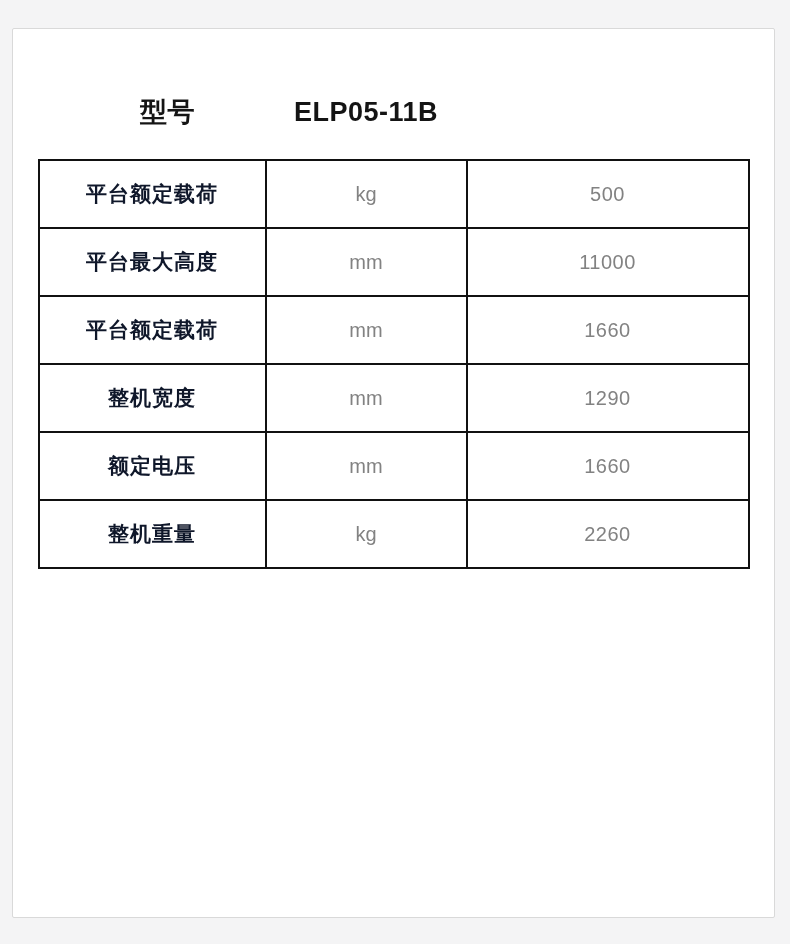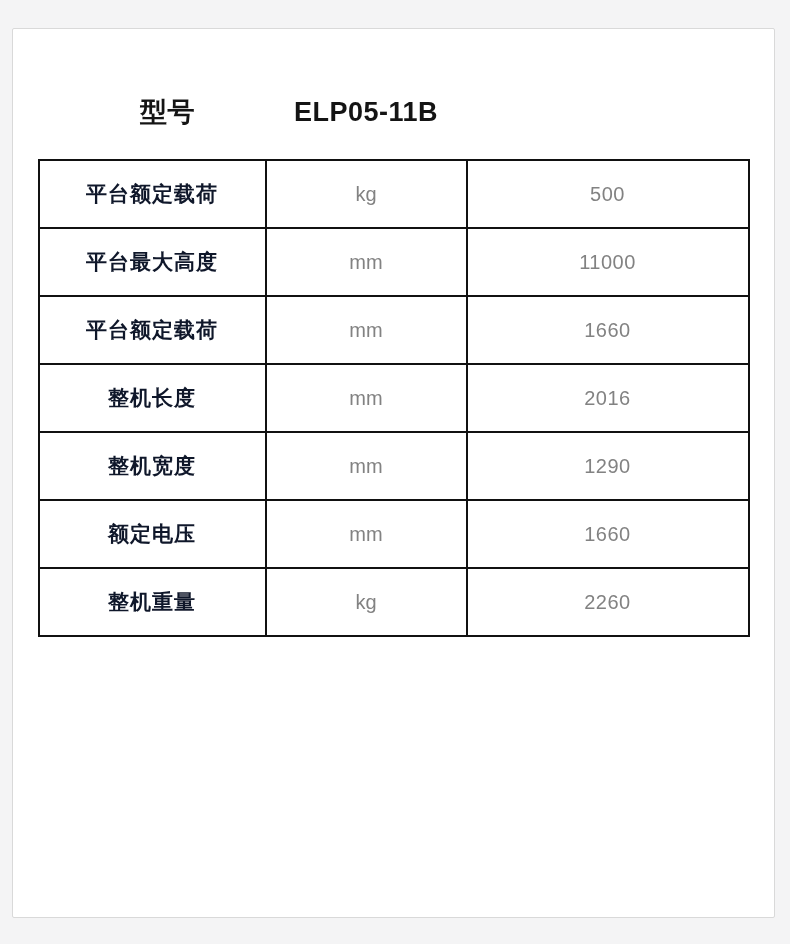--- a/index.html
+++ b/index.html
@@ -98,25 +98,20 @@
         <td class="param">平台最大高度</td>
         <td class="unit">mm</td>
         <td class="value">11000</td>
       </tr>
       <tr>
         <td class="param">平台额定载荷</td>
         <td class="unit">mm</td>
         <td class="value">1660</td>
       </tr>
       <tr>
-        <td class="param">整机长度</td>
-        <td class="unit">mm</td>
-        <td class="value">2016</td>
-      </tr>
-      <tr>
         <td class="param">整机宽度</td>
         <td class="unit">mm</td>
         <td class="value">1290</td>
       </tr>
       <tr>
         <td class="param">额定电压</td>
         <td class="unit">mm</td>
         <td class="value">1660</td>
       </tr>
       <tr>

